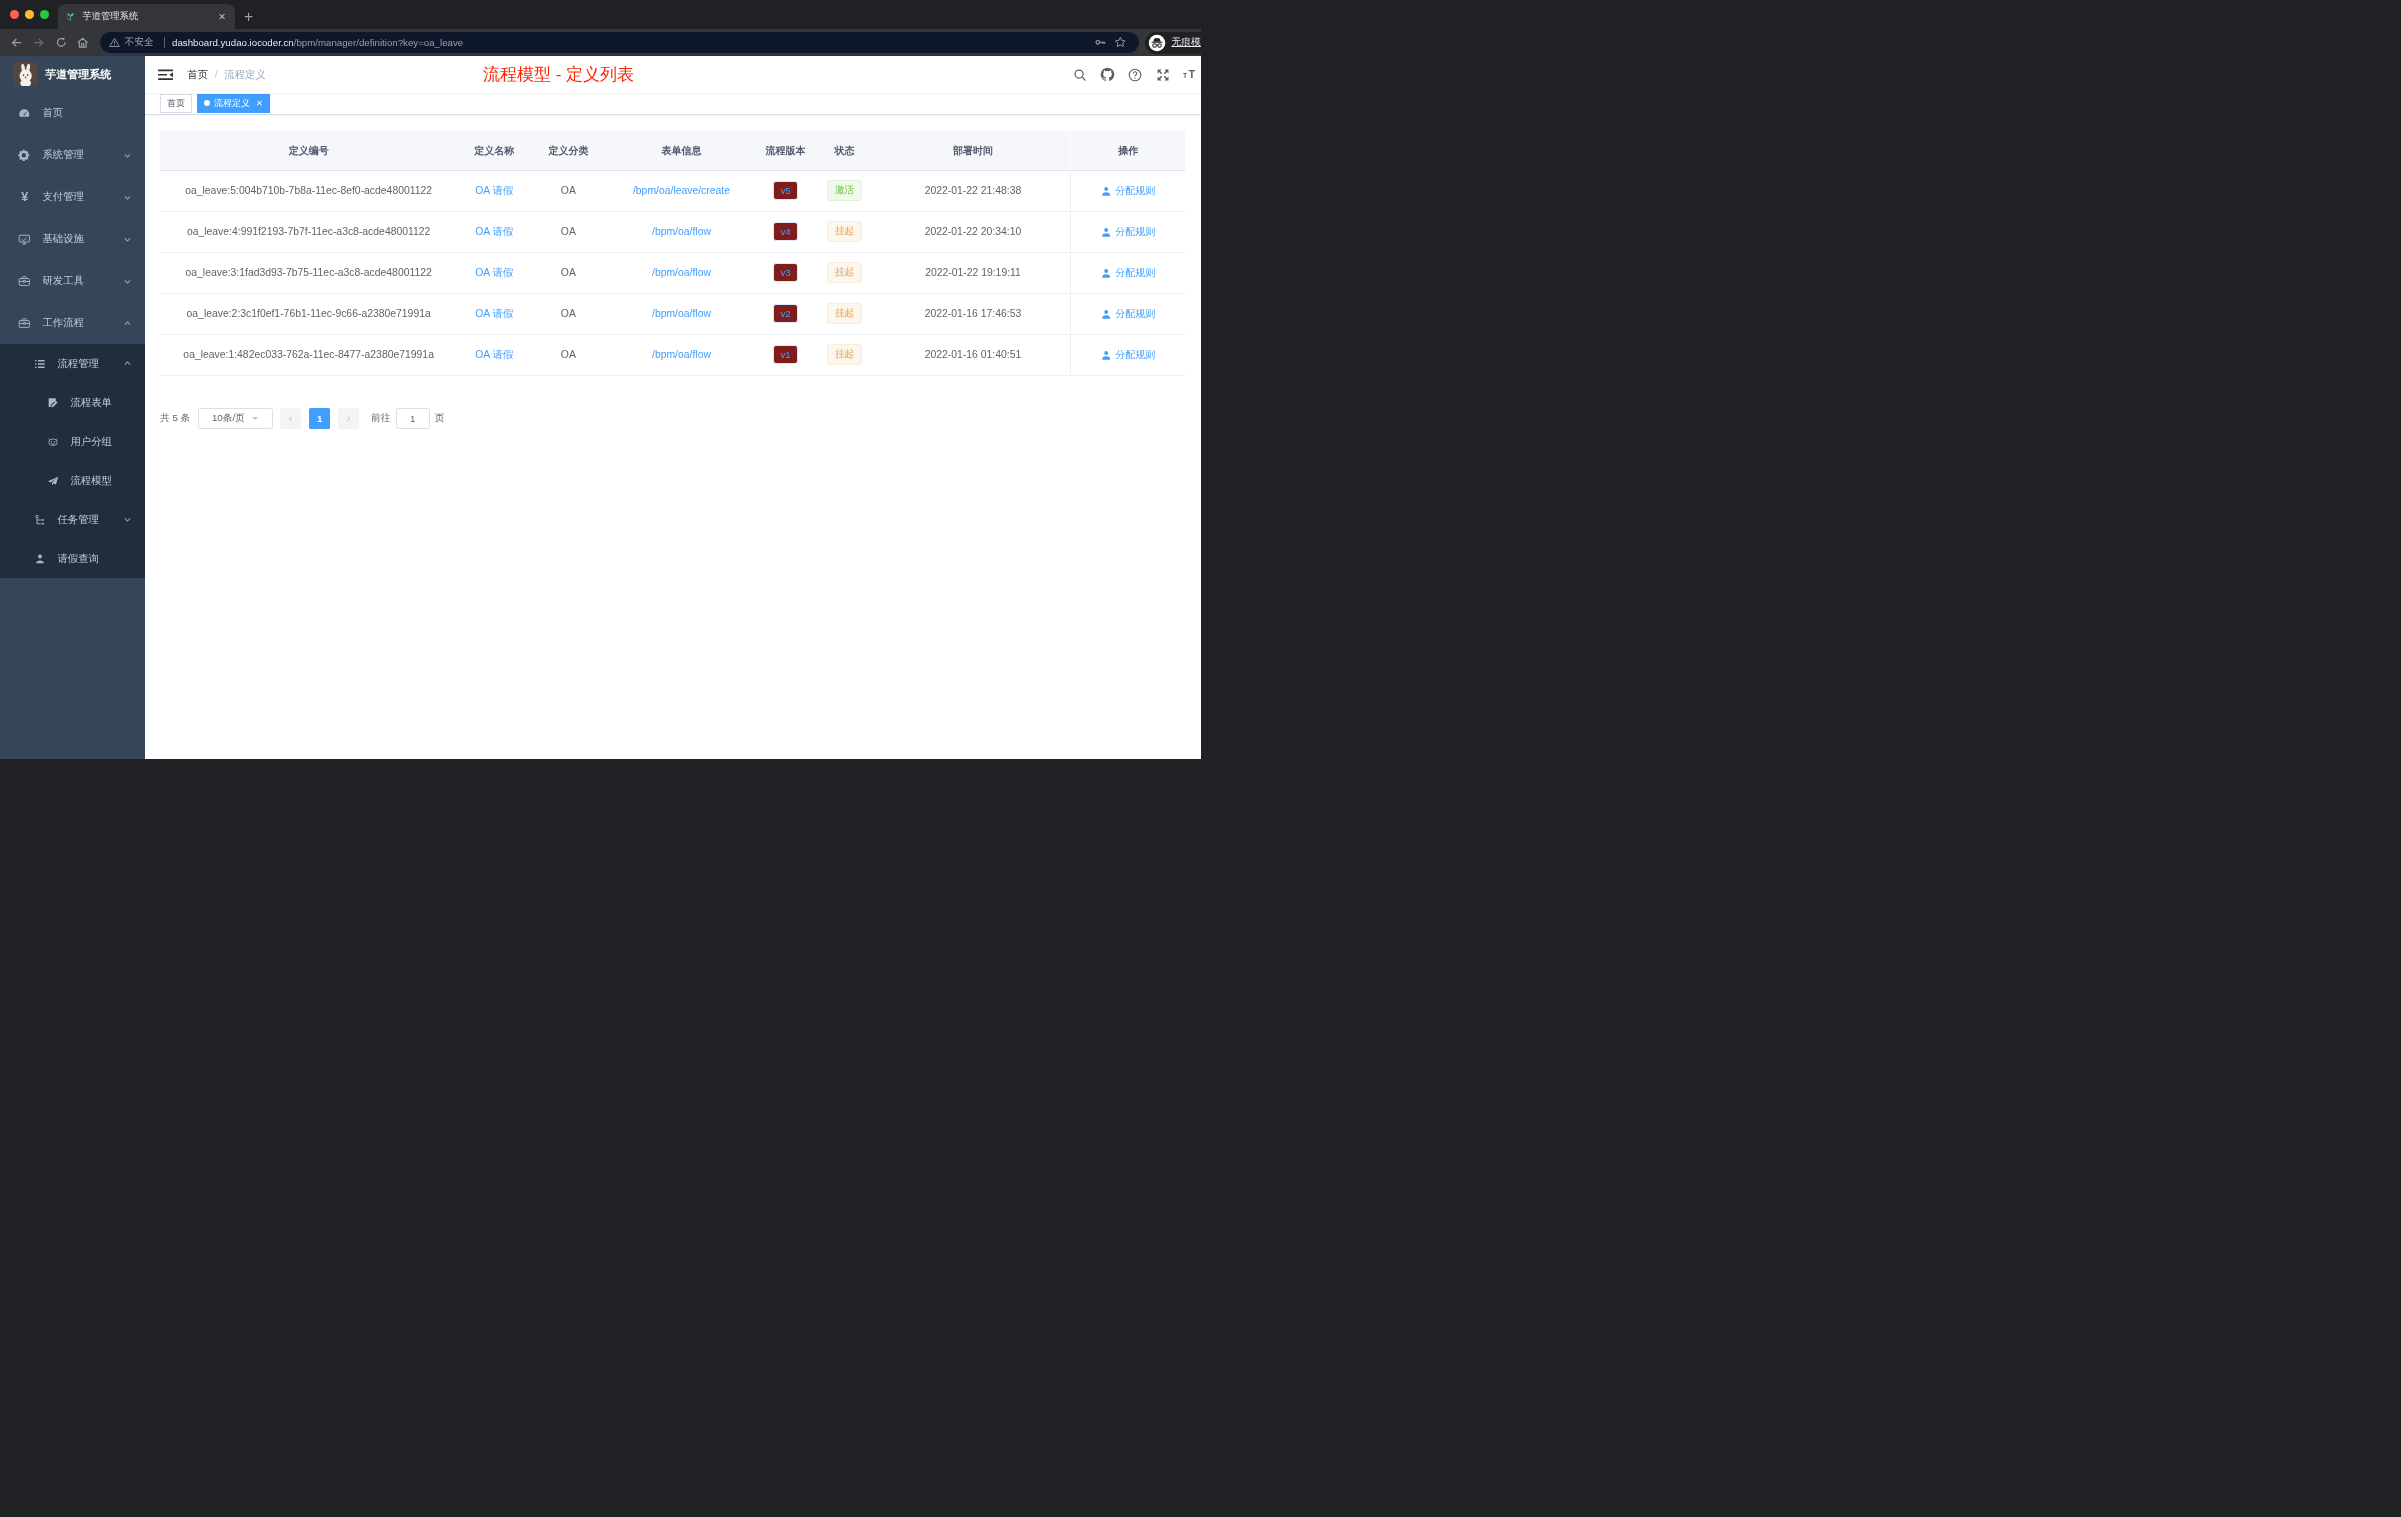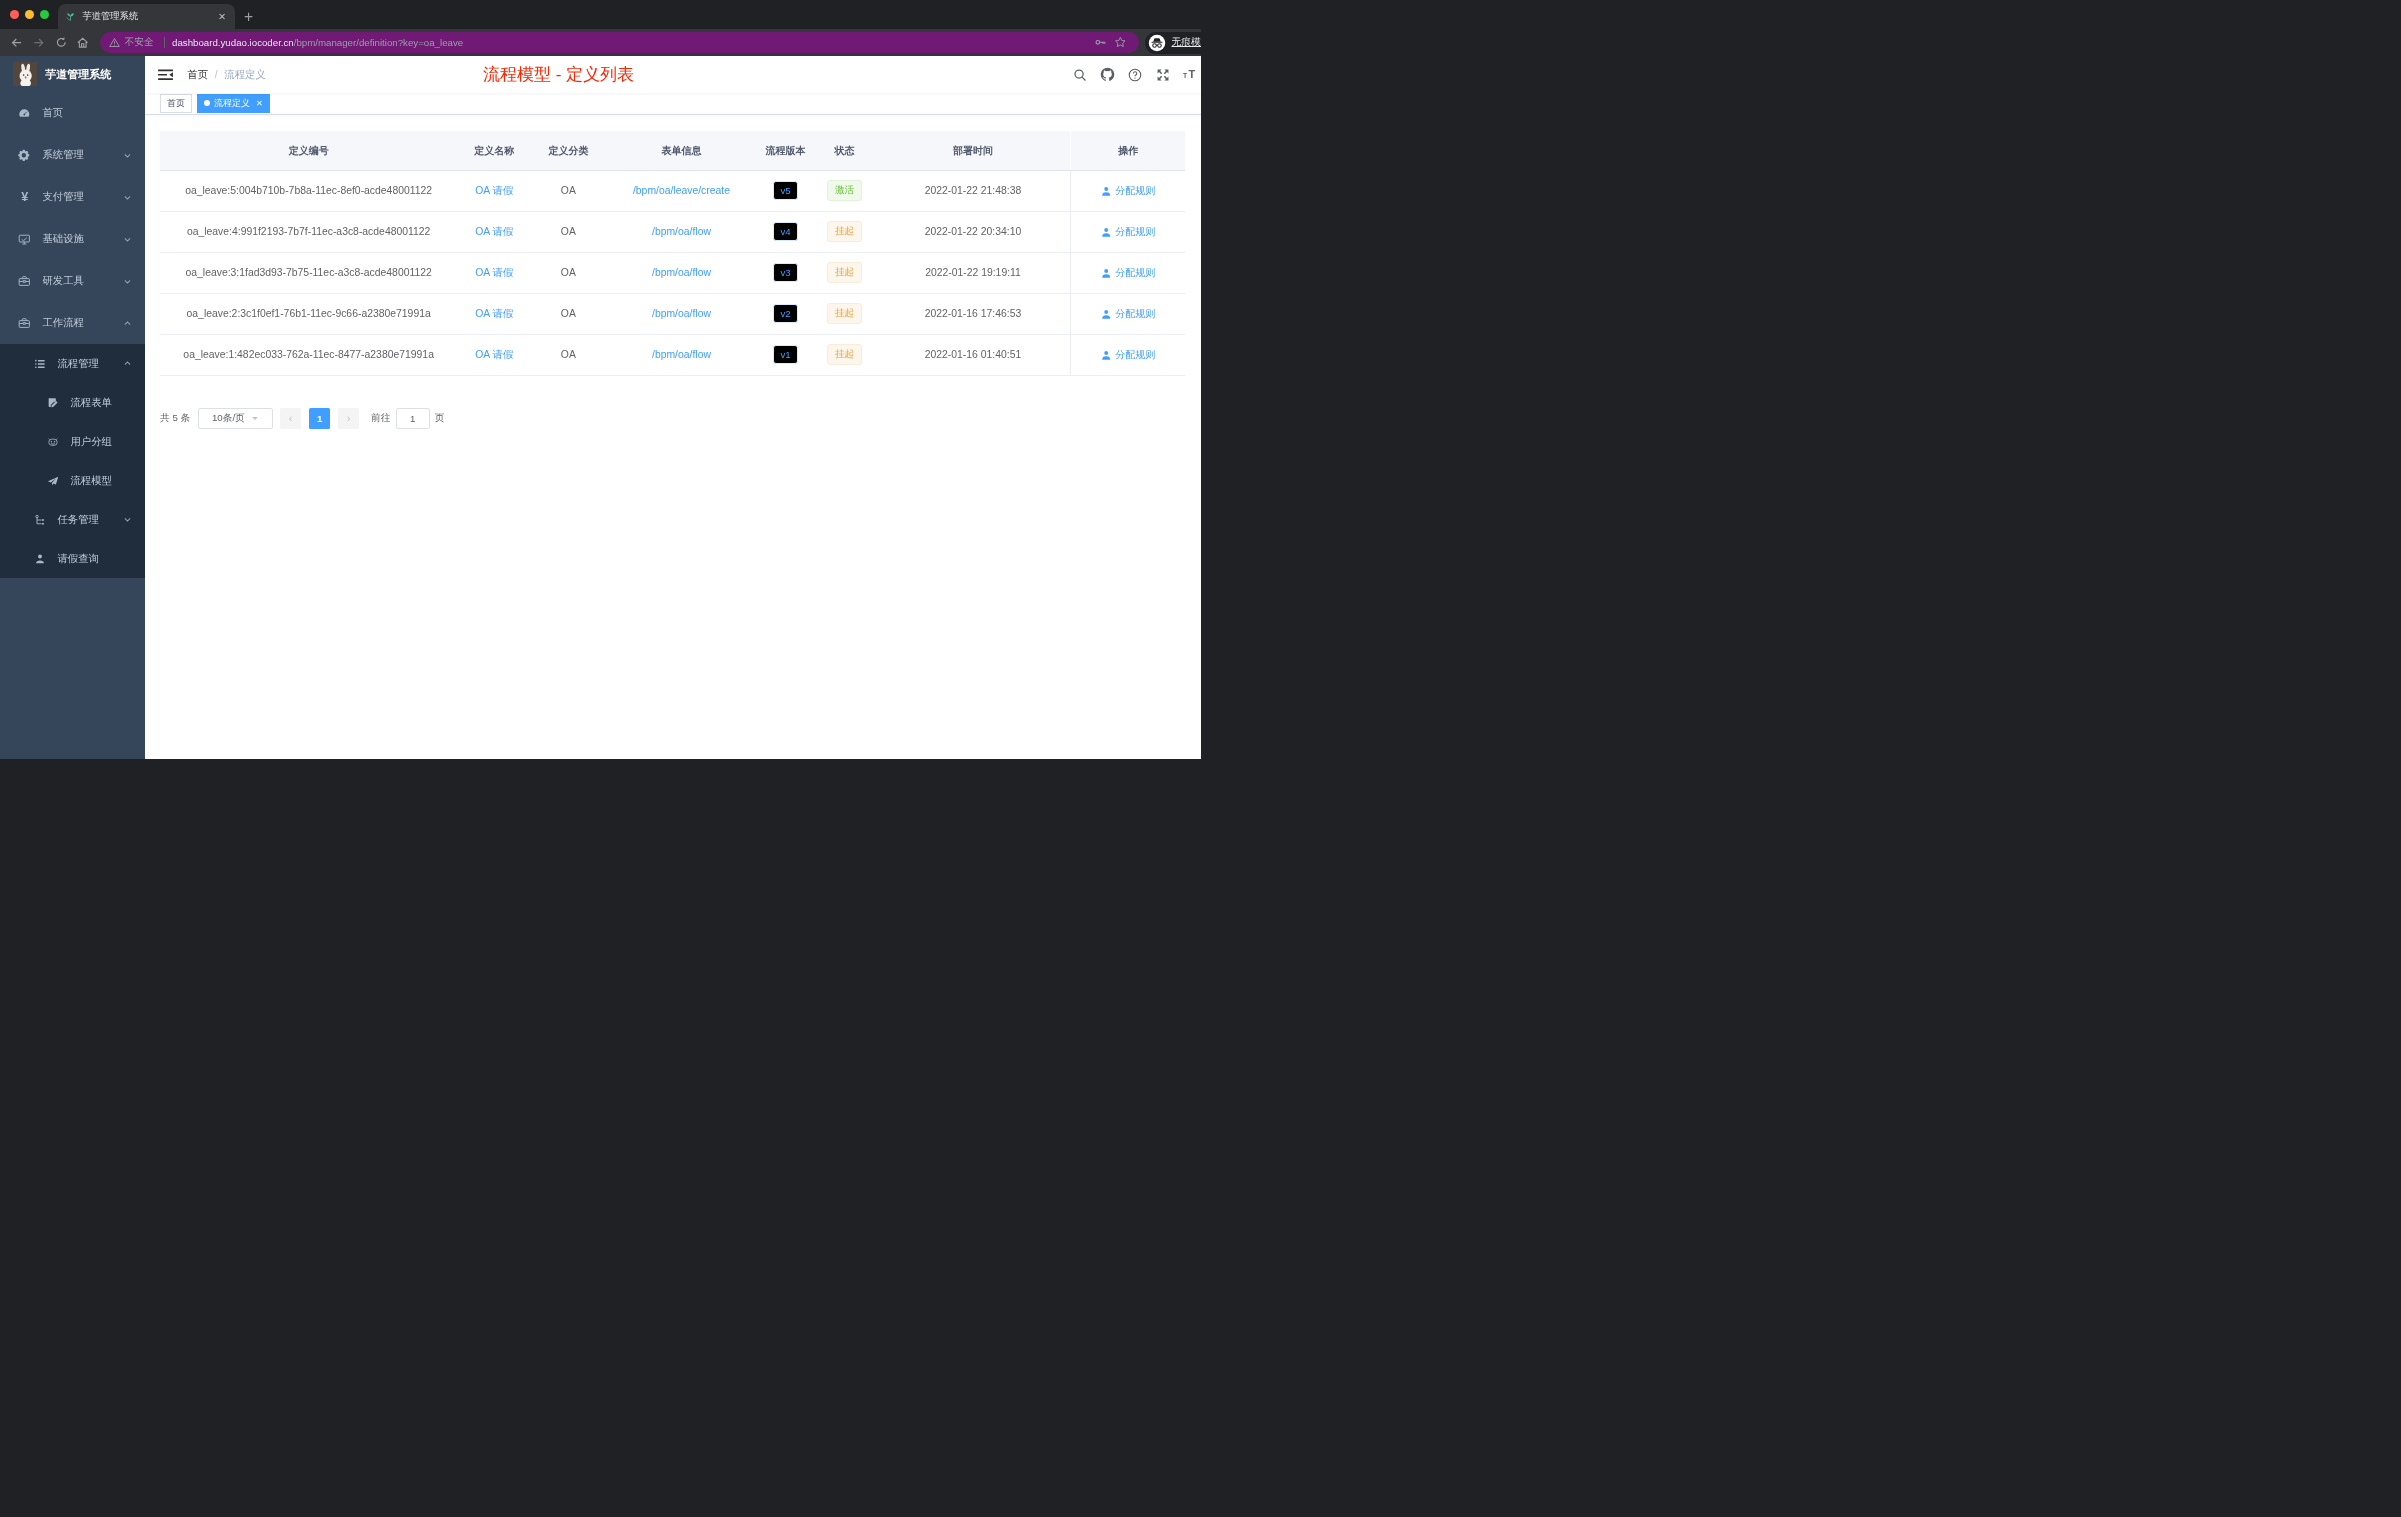--- a/index.html
+++ b/index.html
@@ -17,21 +17,21 @@
   .light { width:9px; height:9px; border-radius:50%; }
   .light.red{ background:#ff5f57; } .light.yellow{ background:#febc2e; } .light.green{ background:#28c840; }
   .tab { margin-left:58px; width:177px; height:25px; background:#35363a; border-radius:7.4px 7.4px 0 0;
          display:flex; align-items:center; padding:0 7.4px; color:#e8eaed; font-size:9.3px; gap:6px; }
   .tab-title { flex:1; white-space:nowrap; overflow:hidden; }
   .tab-close { color:#bdc1c6; font-size:9.7px; cursor:default; padding:0 1.5px; }
   .newtab { color:#9aa0a6; font-size:15.6px; line-height:25px; padding:0 9px; }
   .strip-chev { position:absolute; right:12px; top:9px; width:9px; height:9px; }
   .addressbar { height:27px; background:#35363a; display:flex; align-items:center; padding:0 6px; flex:0 0 auto; }
   .nav-ic { width:22px; height:21px; display:flex; align-items:center; justify-content:center; }
-  .urlpill { flex:1; height:21px; background:#701a75; border-radius:10.4px; display:flex; align-items:center;
+  .urlpill { flex:1; height:21px; background:#0f172a; border-radius:10.4px; display:flex; align-items:center;
              padding:0 9px; margin:0 6px; color:#9aa0a6; font-size:9.7px; min-width:0; }
   .sec-txt { margin:0 3px 0 4.5px; }
   .url-sep { width:0.7px; height:11px; background:#5f6368; margin:0 7.4px; }
   .url-domain { color:#e8eaed; }
   .url-path { color:#9aa0a6; }
   .pill-spacer { flex:1; }
   .pill-ic { width:19.3px; display:flex; justify-content:center; }
   .incog { height:22px; background:#202124; border-radius:11px; display:flex; align-items:center;
            gap:6px; padding:2.2px 10.4px 2.2px 3px; color:#e8eaed; font-size:9.7px; margin-right:7.4px;text-decoration:underline; }
   .update-btn { height:20px; border:1.1px solid #f28b82; border-radius:10.4px; color:#f28b82;
@@ -80,21 +80,21 @@
   .content { flex:1; background:#fff; padding:16.3px 16.3px 0 15px; }
   table.grid { border-collapse:collapse; width:1025px; table-layout:fixed; font-size:10px; }
   .grid th { height:39px; background:#f5f7fa; color:#515a6e; font-weight:bold; text-align:center;
              border-bottom:0.7px solid #dfe4ec; }
   .grid td { height:41px; text-align:center; color:#606266; border-bottom:0.7px solid #ebeef5; font-size:10.4px; }
   .grid th.op-col { border-left:1.5px solid #fff; }
   .grid td.op-col { border-left:0.7px solid #ebeef5; }
   .lnk { color:#409eff; text-decoration:none; }
   .op-link { color:#409eff; display:inline-flex; align-items:center; gap:3.7px; font-size:10px; }
   .vbadge { display:inline-block; padding:3px 6.7px; border-radius:3px; font-size:9.7px;
-            background:#000000; border:0.7px solid #d9ecff; color:#409eff; }
+            background:#7f1d1d; border:0.7px solid #d9ecff; color:#409eff; }
   .vbadge.success { background:#f0f9eb; border-color:#e1f3d8; color:#67c23a; }
   .vbadge.warning { background:#fdf6ec; border-color:#faecd8; color:#e6a23c; }
 
   .pagination { width:1025px; margin-top:32px; display:flex; justify-content:flex-start; align-items:center;
                 font-size:9.7px; color:#606266; gap:7.4px; }
   .pg-size { width:75px; height:21px; border:0.7px solid #dcdfe6; border-radius:2.2px; display:flex;
              align-items:center; justify-content:center; gap:7.4px; color:#606266; position:relative; }
   .pg-size-caret { width:0; height:0; border-left:3px solid transparent; border-right:3px solid transparent;
                    border-top:3.7px solid #c0c4cc; }
   .pg-btn { min-width:21.5px; height:21px; background:#f4f4f5; border-radius:1.5px; display:flex;

